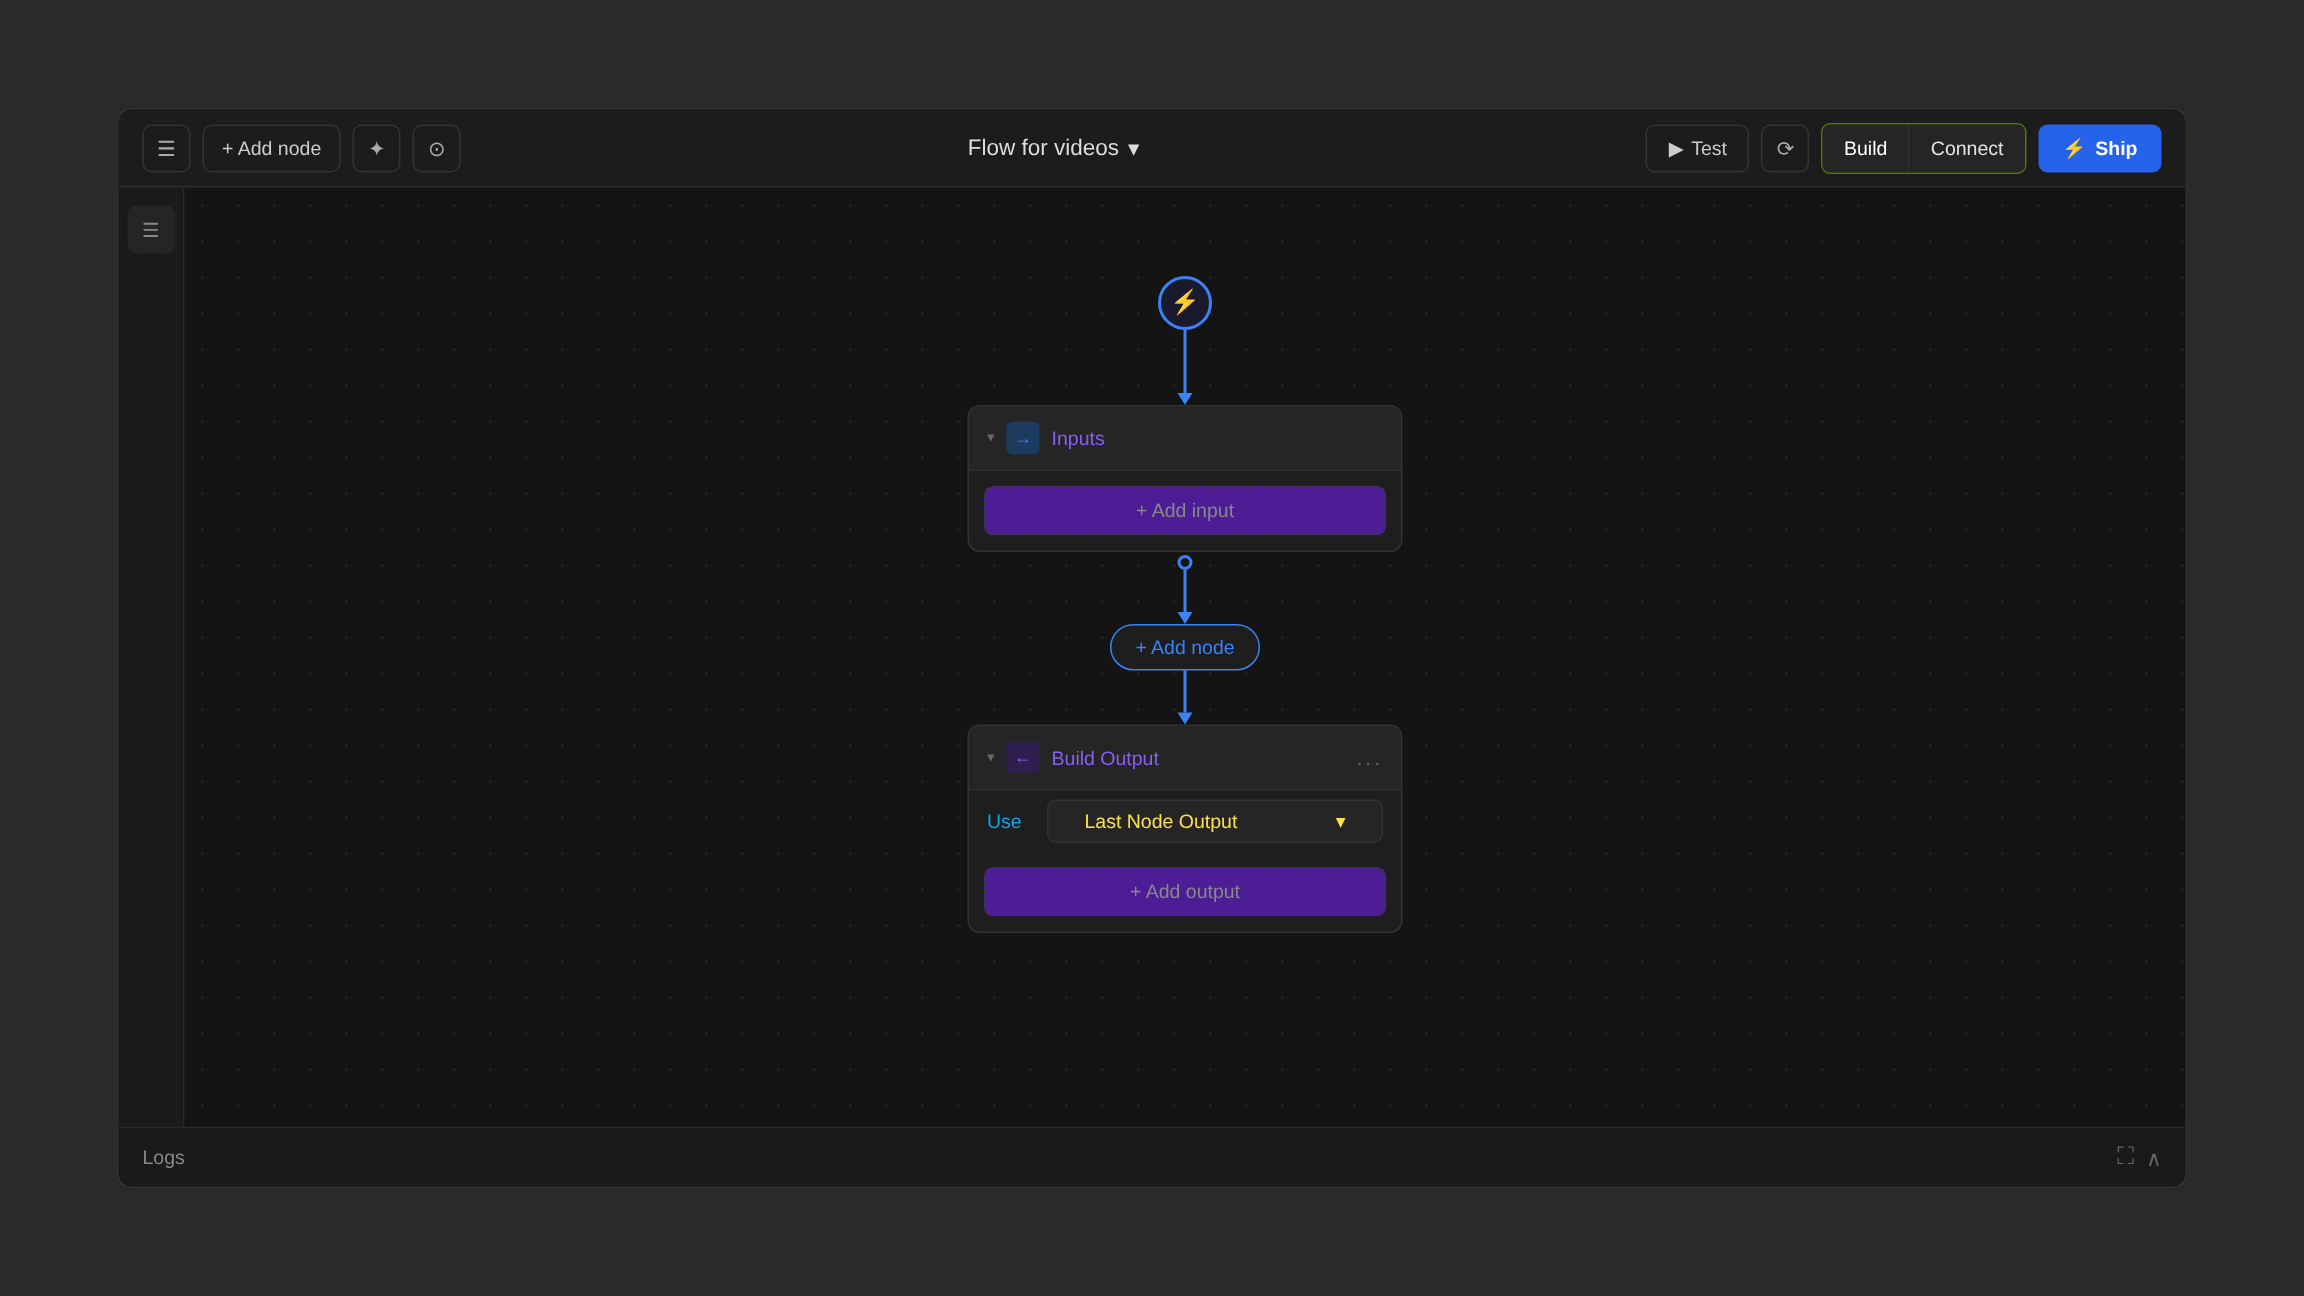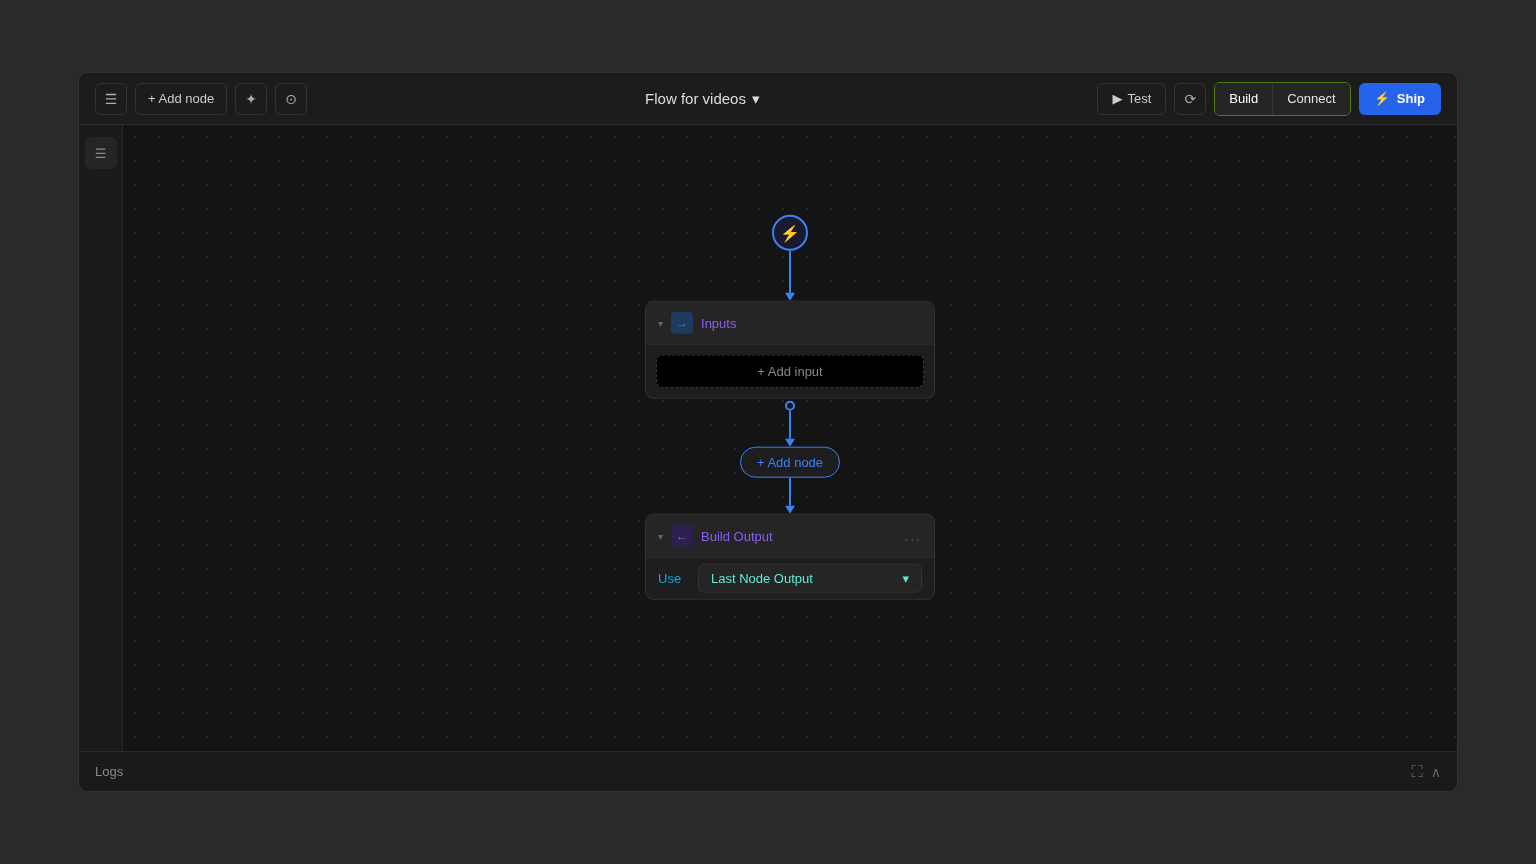--- a/index.html
+++ b/index.html
@@ -294,21 +294,21 @@
     }
 
     .node-body {
       padding: 10px;
     }
 
     .add-input-btn {
       width: 100%;
       padding: 8px;
       border-radius: 6px;
-      background: #000000;
+      background: #4c1d95;
       border: 1px dashed #3a3a3a;
       color: #888;
       font-size: 13px;
       cursor: pointer;
       display: flex;
       align-items: center;
       justify-content: center;
       gap: 6px;
     }
 
@@ -336,25 +336,25 @@
 
     .use-label {
       font-size: 13px;
       color: #0ea5e9;
       width: 30px;
       flex-shrink: 0;
     }
 
     .use-select {
       flex: 1;
-      padding: 6px 12px;
+      padding: 6px 24px;
       border-radius: 6px;
       background: #252525;
       border: 1px solid #333;
-      color: #5eead4;
+      color: #fde047;
       font-size: 13px;
       cursor: pointer;
       display: flex;
       align-items: center;
       justify-content: space-between;
     }
 
     
     .logs-bar {
       height: 40px;
@@ -522,20 +522,25 @@
                 <span>...</span>
               </button>
             </div>
             <div class="node-use-row">
               <span class="use-label">Use</span>
               <div class="use-select">
                 <span>Last Node Output</span>
                 <span>▾</span>
               </div>
             </div>
+            <div class="node-body">
+              <button class="add-input-btn">
+                <span>+ Add output</span>
+              </button>
+            </div>
           </div>
 
         </div>
 
       </div>
     </div>
 
     <div class="logs-bar">
       <span class="logs-label">Logs</span>
       <div class="logs-right">

